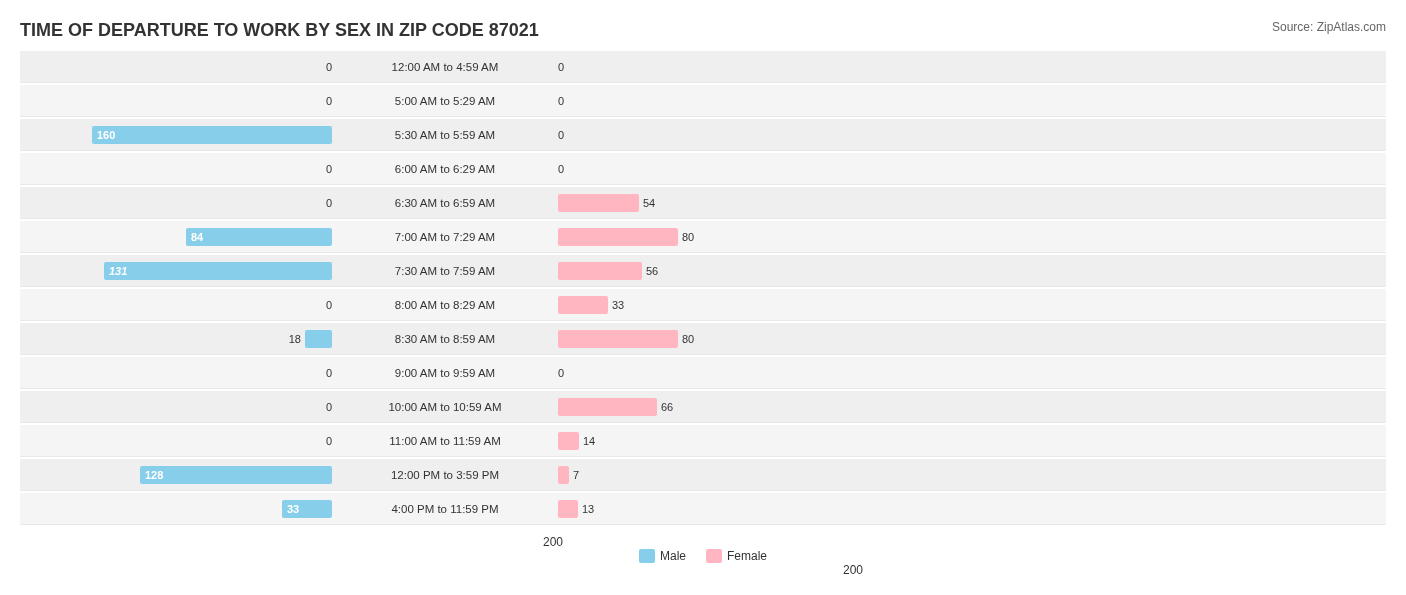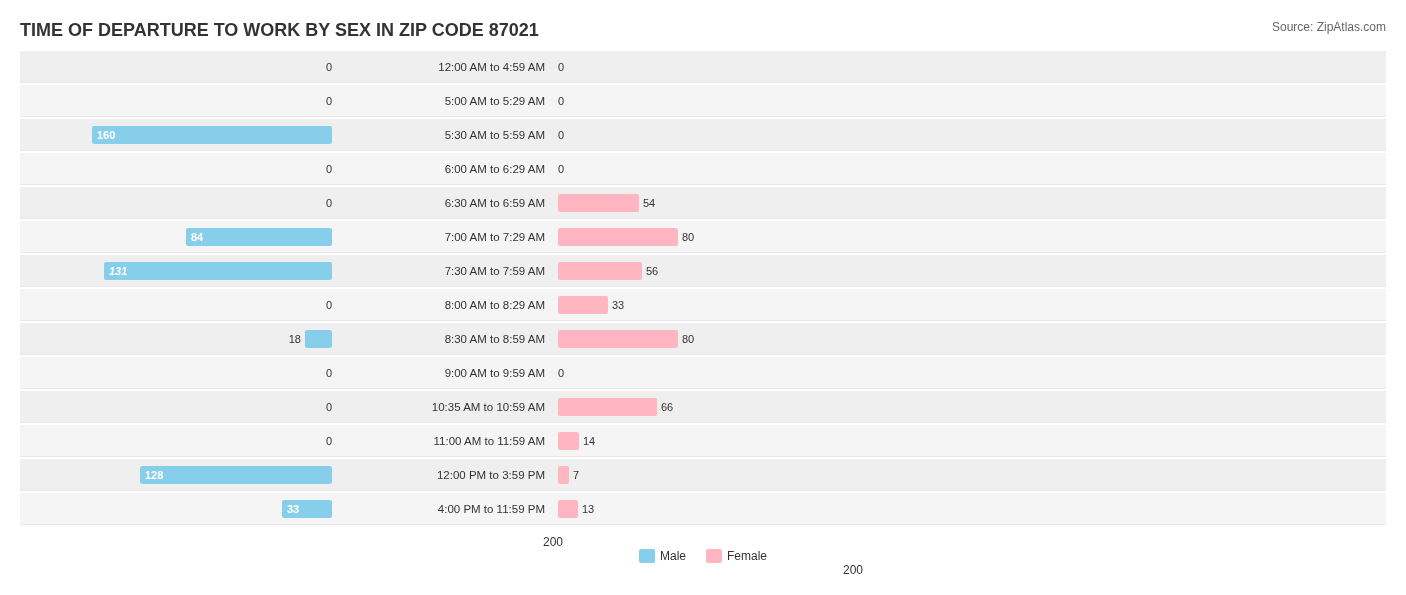--- a/index.html
+++ b/index.html
@@ -58,21 +58,21 @@
     .right-section {
       display: flex;
       align-items: center;
       width: 320px;
       padding-left: 8px;
       position: relative;
       height: 100%;
     }
     .label-cell {
       width: 210px;
-      text-align: right;
+      text-align: center;
       font-size: 11.5px;
       color: #333;
       padding: 0 5px;
       flex-shrink: 0;
     }
     .male-bar {
       height: 18px;
       background: #87CEEB;
       border-radius: 2px;
       position: absolute;
@@ -269,21 +269,21 @@
         </div>
         <div class="label-cell">9:00 AM to 9:59 AM</div>
         <div class="right-section">
           <span class="zero-val" style="position: absolute; left: 8px;">0</span>
         </div>
       </div>
       <div class="bar-row">
         <div class="left-section">
           <span class="zero-val" style="position: absolute; right: 8px;">0</span>
         </div>
-        <div class="label-cell">10:35 AM to 10:59 AM</div>
+        <div class="label-cell">10:00 AM to 10:59 AM</div>
         <div class="right-section">
           <div class="female-bar" style="width: 99px;"></div>
           <span class="female-value" style="left: 111px; text-align: right;">66</span>
         </div>
       </div>
       <div class="bar-row">
         <div class="left-section">
           <span class="zero-val" style="position: absolute; right: 8px;">0</span>
         </div>
         <div class="label-cell">11:00 AM to 11:59 AM</div>

